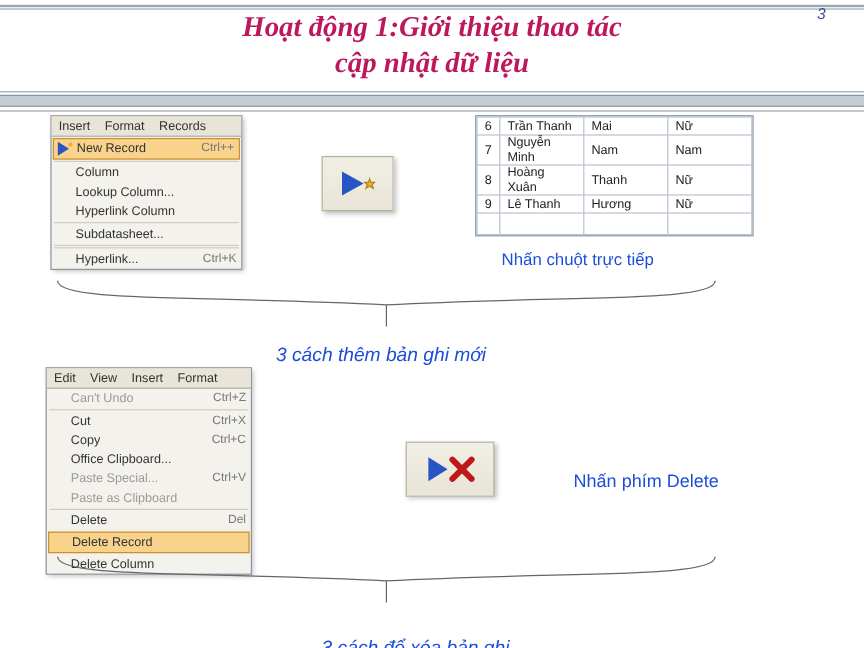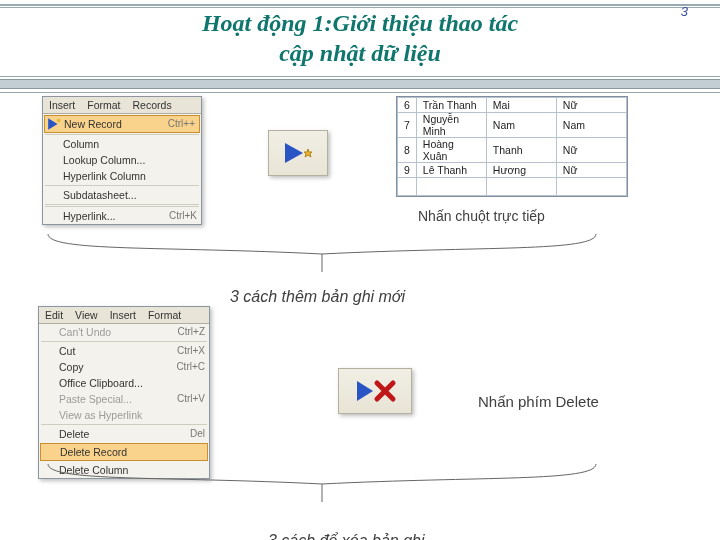--- a/index.html
+++ b/index.html
@@ -6,21 +6,21 @@
   body { width:720px; height:540px; background:#fff; font-family:Arial,sans-serif; position:relative; }
 
   .top-rule { position:absolute; left:0; right:0; height:2px; background:#9aa8b0; }
   .tr1 { top:4px; }
   .tr2 { top:7px; height:1px; }
 
   .pagenum { position:absolute; top:4px; right:32px; font-size:13px; font-style:italic; color:#3a4f9c; }
 
   .title { position:absolute; top:8px; left:0; right:0; text-align:center;
            font-family:Georgia,"Times New Roman",serif; font-style:italic; font-weight:bold;
-           font-size:24px; color:#0f766e; line-height:1.25; }
+           font-size:24px; color:#be185d; line-height:1.25; }
 
   .rule-band { position:absolute; left:0; right:0; top:76px; height:18px; }
   .rb-thin  { position:absolute; left:0; right:0; height:1px; background:#9aa8b0; }
   .rb1 { top:0; } .rb2 { top:16px; }
   .rb-thick { position:absolute; left:0; right:0; top:3px; height:10px; background:#c3cdd4; border-top:1px solid #8a97a0; border-bottom:1px solid #8a97a0; }
 
   
   .fig-menu1 { position:absolute; top:96px; left:42px; width:160px; background:#f4f2ec;
                border:1px solid #8a97a0; font-size:10.5px; color:#333; box-shadow:2px 2px 4px rgba(0,0,0,.25); }
   .menubar { display:flex; background:#e8e4d8; border-bottom:1px solid #b0aea4;align-items:center; }
@@ -37,21 +37,21 @@
   .tbl table { border-collapse:collapse; }
   .tbl td { border:1px solid #b8c2cf; padding:0 6px; height:15px; }
   .tbl td.num { text-align:right; width:18px; }
   .tbl td.c { width:70px; }
   .tbl .row-last td { height:18px; }
 
   .new-rec-icon { position:absolute; top:130px; left:268px; width:60px; height:46px;
                   background:linear-gradient(#f1efe5,#e8e4d6); border:1px solid #b4b09e;
                   display:flex; align-items:center; justify-content:center; box-shadow:2px 2px 4px rgba(0,0,0,.25); }
 
-  .caption { position:absolute; font-size:14px; color:#404040; }
+  .caption { position:absolute; font-size:14px; color:#1d4ed8; }
   .cap1 { top:208px; left:418px; }
   .cap2 { top:288px; left:230px; font-style:italic; font-size:16px; }
   .cap3 { top:393px; left:478px; font-size:15px; }
   .cap4 { top:532px; left:268px; font-style:italic; font-size:16px; }
 
   
   .brace { position:absolute; }
   .brace svg { display:block; }
 
   
@@ -199,21 +199,21 @@
         <span class="accel">Ctrl+C</span>
       </div>
       <div class="menu-row">
         <span>Office Clipboard...</span>
       </div>
       <div class="menu-row dim">
         <span>Paste Special...</span>
         <span class="accel">Ctrl+V</span>
       </div>
       <div class="menu-row dim">
-        <span>View as Hyperlink</span>
+        <span>Paste as Clipboard</span>
       </div>
       <div class="menu-sep"></div>
       <div class="menu-row">
         <span>Delete</span>
         <span class="accel">Del</span>
       </div>
       <div class="menu-row sel">
         <span>Delete Record</span>
       </div>
       <div class="menu-row">

